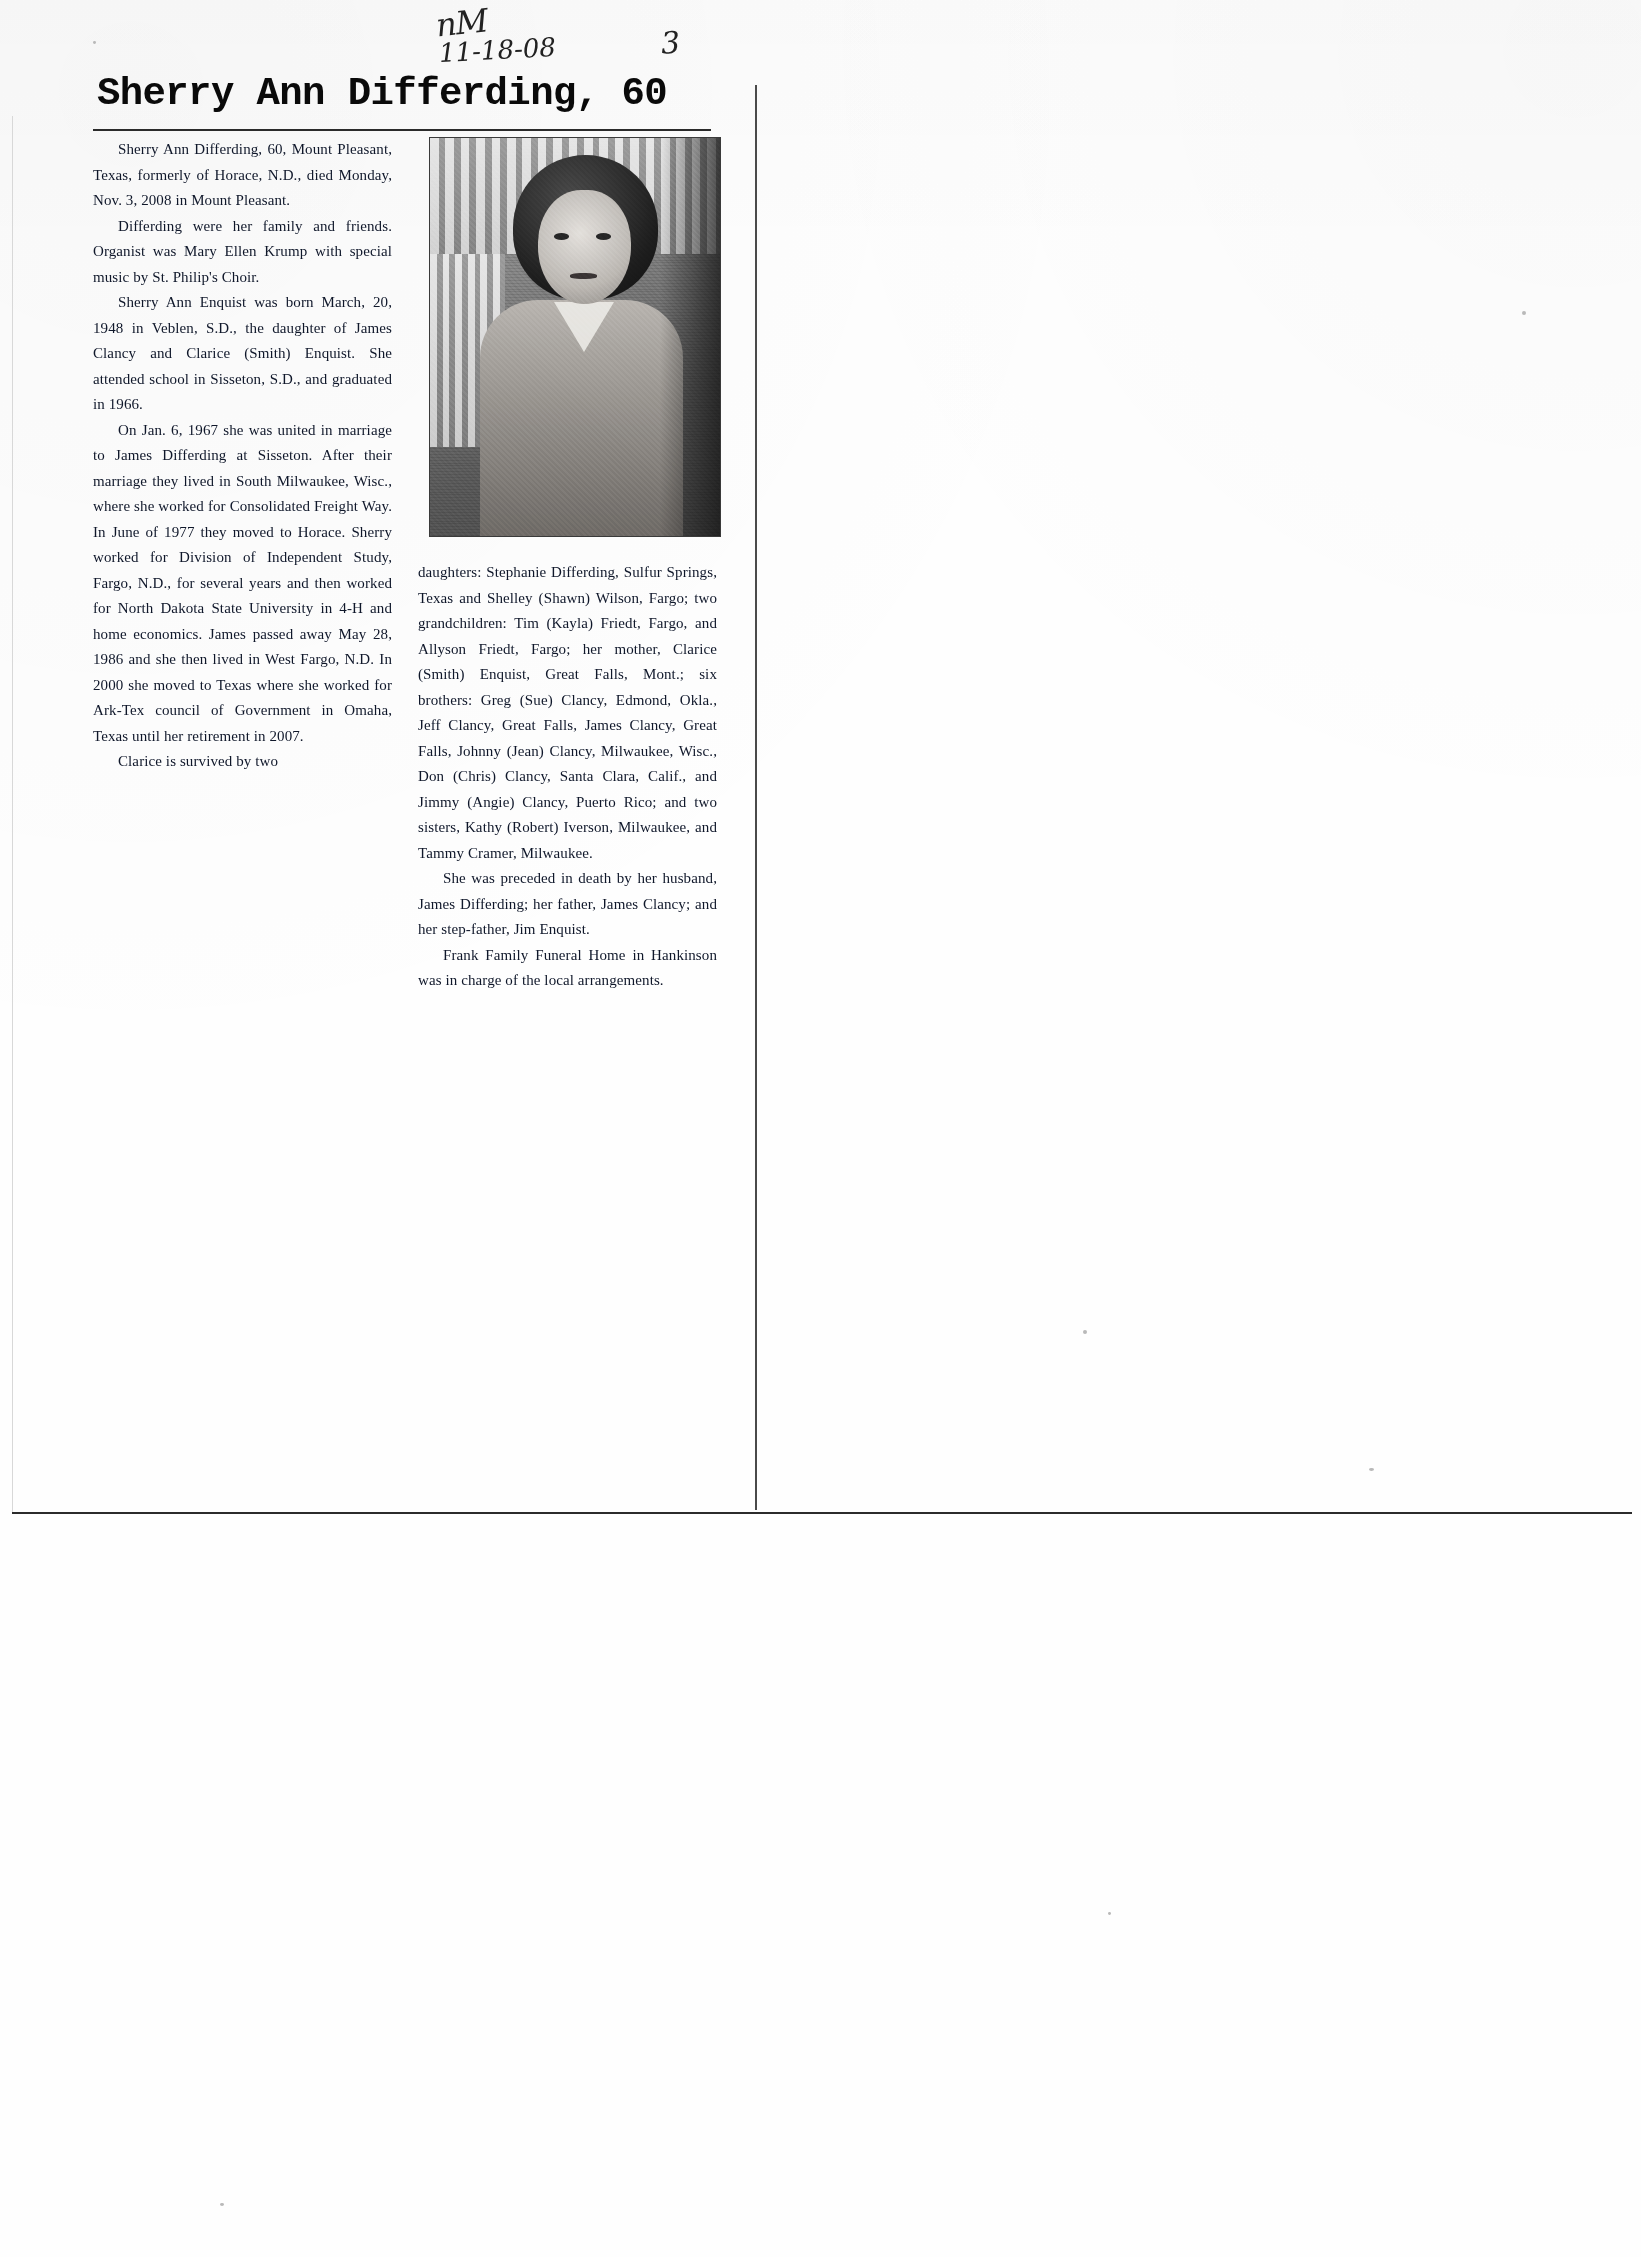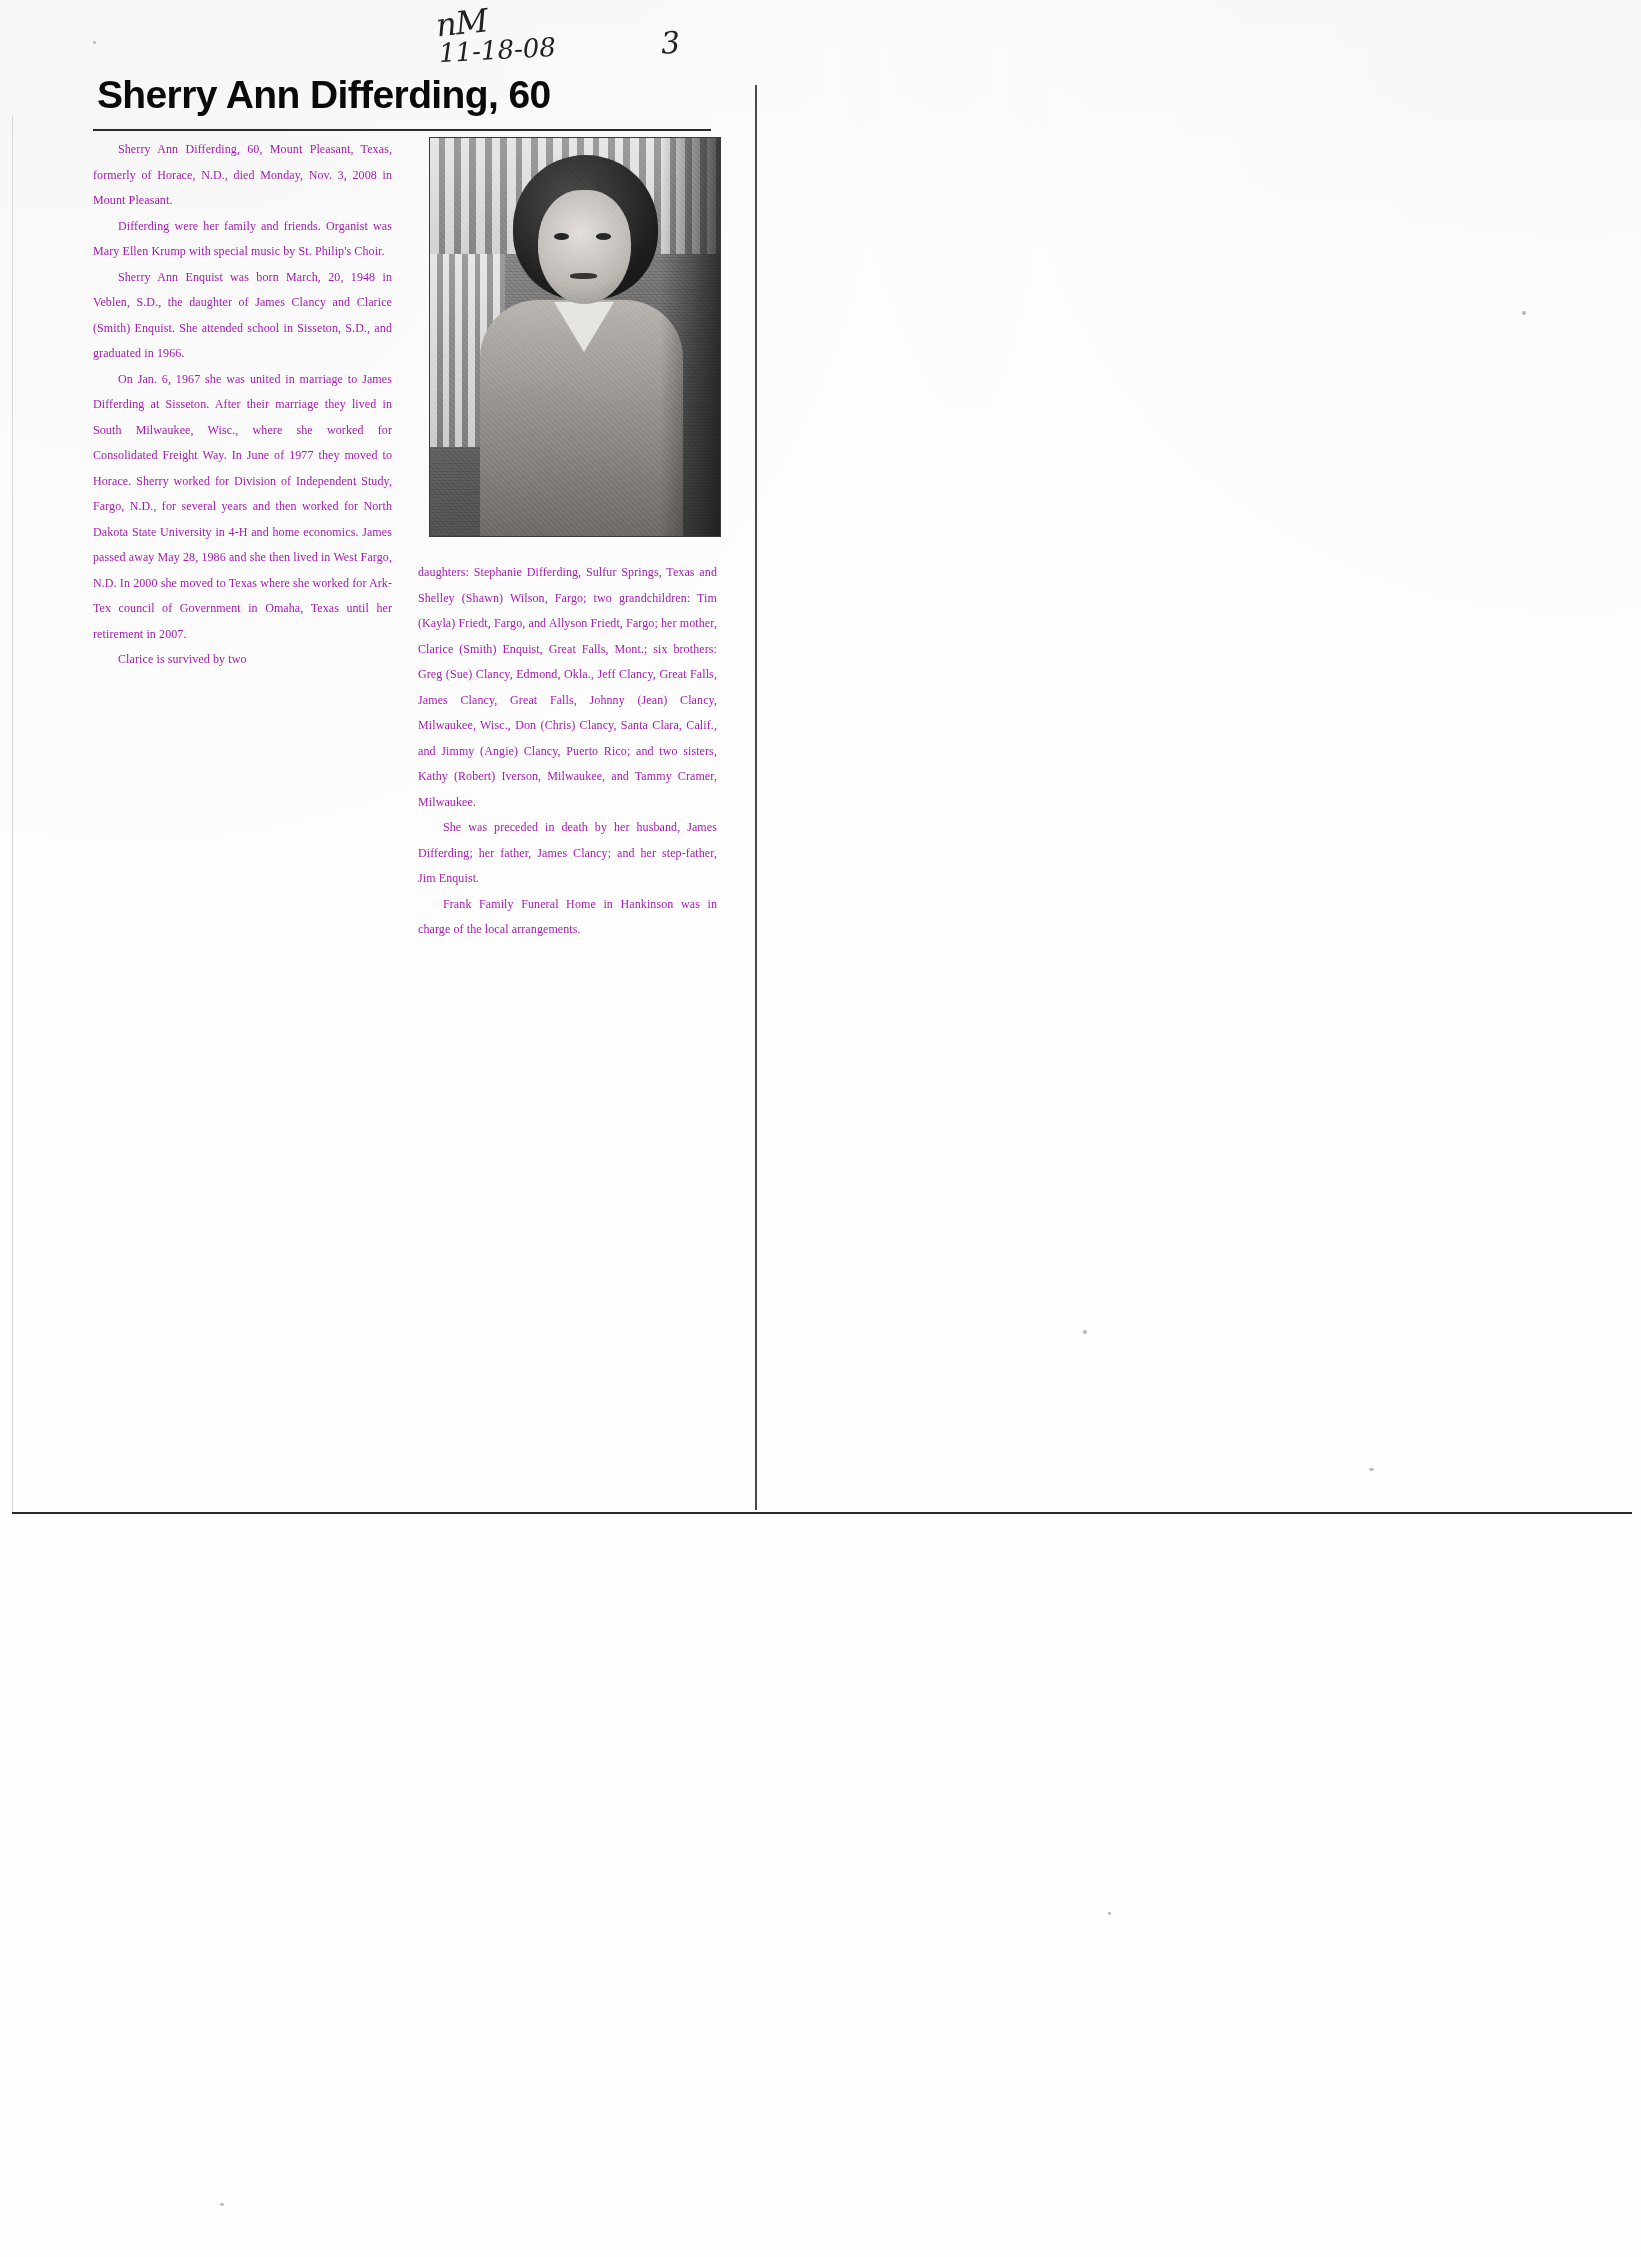--- a/index.html
+++ b/index.html
@@ -65,21 +65,21 @@
   
   .clipping {
     position: absolute;
     left: 93px;
     top: 75px;
     width: 660px;
     height: 1436px;
   }
 
   .headline {
-    font-family: Liberation Sans, sans-serif;
+    font-family: Liberation Mono, monospace;
     font-weight: bold;
     font-size: 39px;
     letter-spacing: -0.6px;
     color: #0a0a0a;
     line-height: 1.0;
     margin: 0 0 5.8px 3.9px;
     white-space: nowrap;
   }
 
   .rule-top {
@@ -100,25 +100,25 @@
 
   .cols {
     position: relative;
     width: 660px;
   }
 
   .col {
     position: absolute;
     top: 0;
     width: 299px;
-    font-size: 12px;
+    font-size: 15px;
     line-height: 25.5px;
     text-align: justify;
     text-justify: inter-word;
-    color: #a21caf;
+    color: #0f172a;
     letter-spacing: 0.1px;
   }
   .col-left  { left: 0px; }
   .col-right { left: 325px; top: 423px; }
 
   .col p {
     margin: 0;
     text-indent: 25px;
   }
   .col p.first { text-indent: 25px; }

